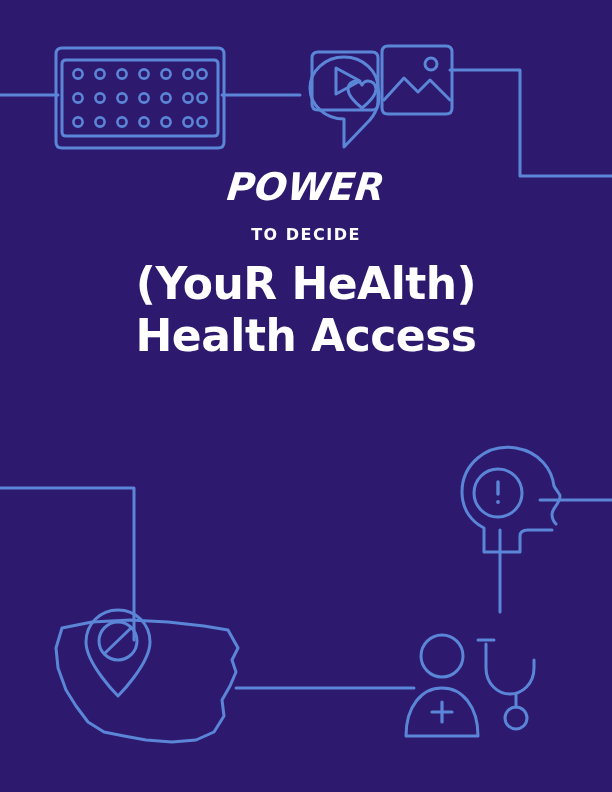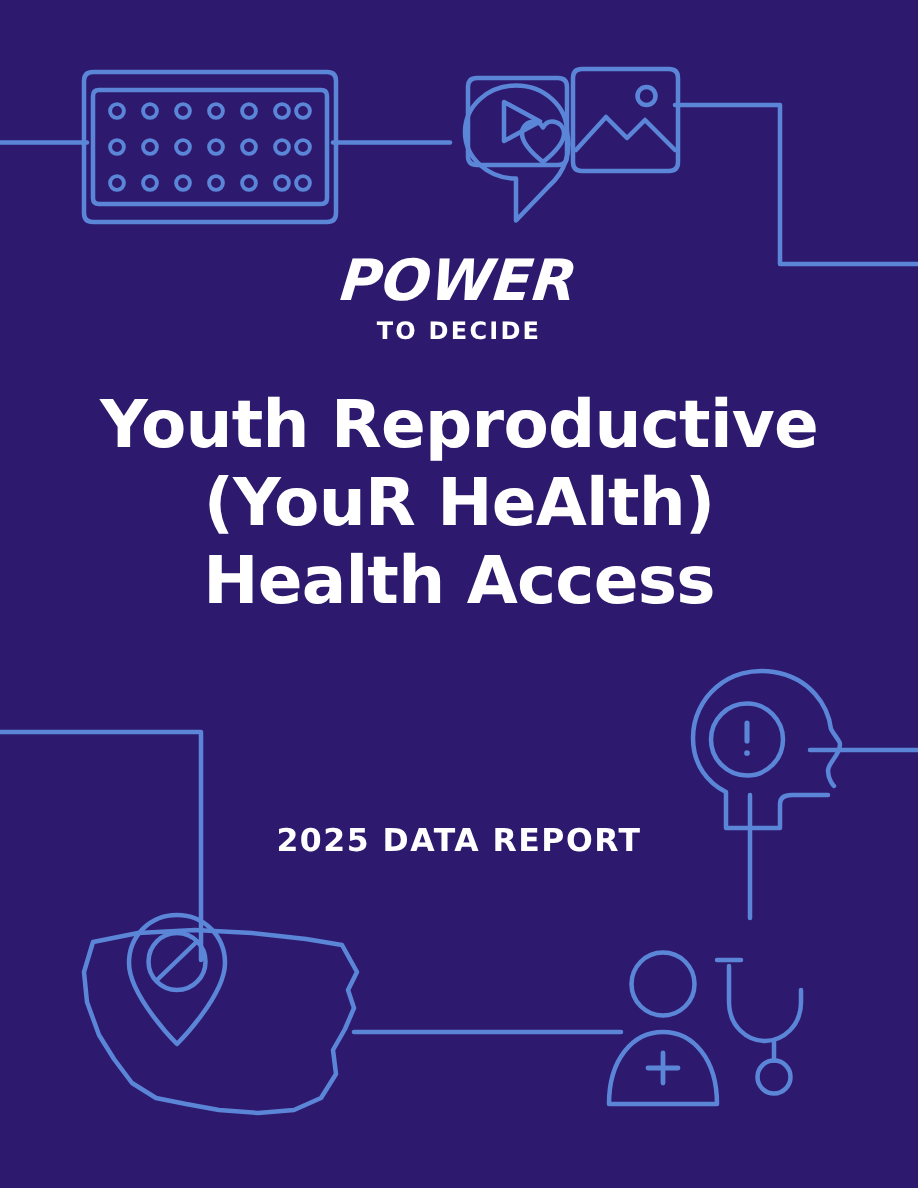--- a/index.html
+++ b/index.html
@@ -45,21 +45,21 @@
     font-weight: bold;
     font-style: italic;
     font-size: 38px;
     letter-spacing: 0px;
     color: #ffffff;
     line-height: 1;
     transform: skewX(-6deg);
   }
   .logo-sub {
     display: block;
-    margin-top: 5px;
+    margin-top: 19px;
     font-family: "DejaVu Sans", sans-serif;
     font-weight: bold;
     font-size: 16px;
     letter-spacing: 1.5px;
     color: #ffffff;
   }
 
   
   .title {
     position: absolute;
@@ -182,20 +182,18 @@
 
     </g>
   </svg>
 
   <div class="logo-wrap">
     <span class="logo-power">POWER</span>
     <span class="logo-sub">TO DECIDE</span>
   </div>
 
   <div class="title">
-    <span class="line">Youth Reproductive</span>
     <span class="line">(YouR HeAlth)</span>
     <span class="line">Health Access</span>
   </div>
 
-  <div class="subtitle">2025 DATA REPORT</div>
 
 </div>
 
 </body></html>

